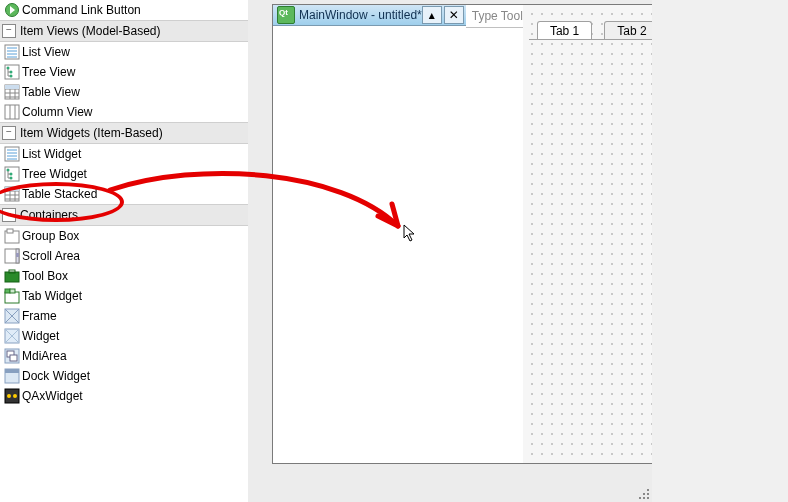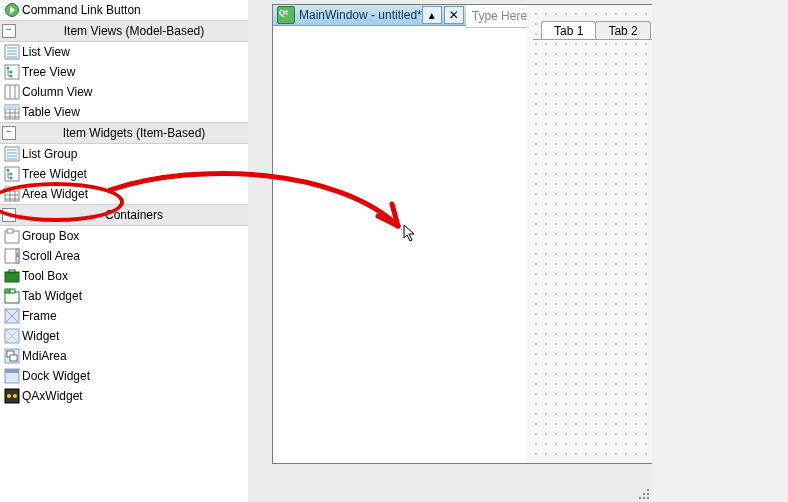--- a/index.html
+++ b/index.html
@@ -4,34 +4,34 @@
 <style>
   html,body{margin:0;padding:0;font-family:"Segoe UI",Tahoma,sans-serif;font-size:12px;color:#000;background:#f0f0f0;}
   #app{position:relative;width:652px;height:502px;overflow:hidden;background:#fff;}
   
   .widget-box{position:absolute;left:0;top:0;width:248px;height:502px;background:#fff;border-right:1px solid #bfbfbf;overflow:hidden;}
   .wb-item{display:flex;align-items:center;height:20px;padding:0 4px 0 22px;position:relative;white-space:nowrap;}
   .wb-item .icon{position:absolute;left:4px;top:2px;width:16px;height:16px;display:flex;align-items:center;justify-content:center;}
   .wb-item .icon svg{width:16px;height:16px;}
   .wb-cat{display:flex;align-items:center;height:20px;background:#e8e8e8;border-top:1px solid #cfcfcf;border-bottom:1px solid #cfcfcf;position:relative;}
   .wb-cat .exp{width:12px;height:12px;margin:0 4px 0 2px;border:1px solid #888;background:#fff;font-size:10px;line-height:10px;text-align:center;color:#555;}
-  .wb-cat .lbl{flex:1;text-align:center;}
+  .wb-cat .lbl{flex:1;}
   
   .right{position:absolute;left:248px;top:0;right:0;bottom:0;background:#ececec;}
   .subwin{position:absolute;left:24px;top:4px;width:500px;height:458px;border:1px solid #7a7a7a;background:#fff;display:flex;flex-direction:row;}
   .titlebar{height:20px;background:linear-gradient(#cfe5f5,#9fcfec);display:flex;align-items:center;border-bottom:1px solid #7a9ab0;}
   .titlebar .ticon{width:16px;height:16px;margin:0 4px;background:#5cb85c;border:1px solid #2e7d32;border-radius:2px;position:relative;}
   .titlebar .ticon:after{content:"Qt";color:#fff;font-size:8px;font-weight:bold;position:absolute;left:1px;top:1px;}
   .titlebar .ttext{flex:1;font-size:12px;color:#103050;}
   .titlebar .tbtn{width:18px;height:16px;margin-right:2px;border:1px solid #7a9ab0;background:#e8f2fa;display:flex;align-items:center;justify-content:center;}
   .menubar{height:22px;border-bottom:1px solid #c0c0c0;display:flex;align-items:center;padding-left:6px;color:#888;}
   .canvas{flex:1;position:relative;background:#f6f6f6;
     background-image:radial-gradient(#c8c8c8 1px,transparent 1px);
     background-size:10px 10px;background-position:4px 4px;}
-  .tabbar{position:absolute;left:14px;top:16px;display:flex;gap:0;}
+  .tabbar{position:absolute;left:14px;top:16px;display:flex;gap:13px;}
   .tab{border:1px solid #a0a0a0;border-bottom:none;background:#efefef;padding:2px 12px;font-size:12px;border-radius:3px 3px 0 0;margin-right:-1px;}
   .tab.active{background:#fff;}
   .tabborder{position:absolute;left:6px;top:34px;right:6px;height:0;border-top:1px solid #a0a0a0;}
   
   .selrect{position:absolute;border:1px solid #4a4a6a;background:#fff;}
   .handle{position:absolute;width:7px;height:7px;background:#1a2a6c;}
   
   .grip{position:absolute;right:2px;bottom:2px;width:14px;height:14px;}
   .grip span{position:absolute;width:2px;height:2px;background:#888;}
   
@@ -76,60 +76,60 @@
           <span class="icon">
             <svg viewBox="0 0 16 16">
               <rect x="1" y="1" width="14" height="14" fill="#fff" stroke="#888"></rect>
               <circle cx="4" cy="4" r="1.5" fill="#3a7"></circle>
               <circle cx="7" cy="8" r="1.5" fill="#3a7"></circle>
               <circle cx="7" cy="12" r="1.5" fill="#3a7"></circle>
               <path d="M4 5 L4 12 L6 12 M4 8 L6 8" stroke="#888" fill="none"></path>
             </svg>
           </span>
           <span>Tree View</span>
-        </div>
-        <div class="wb-item">
-          <span class="icon">
-            <svg viewBox="0 0 16 16">
-              <rect x="1" y="1" width="14" height="14" fill="#fff" stroke="#888"></rect>
-              <line x1="6" y1="1" x2="6" y2="15" stroke="#888"></line>
-              <line x1="11" y1="1" x2="11" y2="15" stroke="#888"></line>
-            </svg>
-          </span>
-          <span>Column View</span>
         </div>
         <div class="wb-item">
           <span class="icon">
             <svg viewBox="0 0 16 16">
               <rect x="1" y="1" width="14" height="14" fill="#fff" stroke="#888"></rect>
               <line x1="1" y1="5" x2="15" y2="5" stroke="#888"></line>
               <line x1="1" y1="9" x2="15" y2="9" stroke="#888"></line>
               <line x1="1" y1="13" x2="15" y2="13" stroke="#888"></line>
               <line x1="6" y1="1" x2="6" y2="15" stroke="#888"></line>
               <line x1="11" y1="1" x2="11" y2="15" stroke="#888"></line>
               <rect x="1" y="1" width="14" height="4" fill="#cde" stroke="none"></rect>
             </svg>
           </span>
           <span>Table View</span>
         </div>
+        <div class="wb-item">
+          <span class="icon">
+            <svg viewBox="0 0 16 16">
+              <rect x="1" y="1" width="14" height="14" fill="#fff" stroke="#888"></rect>
+              <line x1="6" y1="1" x2="6" y2="15" stroke="#888"></line>
+              <line x1="11" y1="1" x2="11" y2="15" stroke="#888"></line>
+            </svg>
+          </span>
+          <span>Column View</span>
+        </div>
         <div class="wb-cat">
           <div class="exp">−</div>
           <div class="lbl">Item Widgets (Item-Based)</div>
         </div>
         <div class="wb-item">
           <span class="icon">
             <svg viewBox="0 0 16 16">
               <rect x="1" y="1" width="14" height="14" fill="#fff" stroke="#888"></rect>
               <line x1="3" y1="4" x2="13" y2="4" stroke="#5aa0d8"></line>
               <line x1="3" y1="7" x2="13" y2="7" stroke="#5aa0d8"></line>
               <line x1="3" y1="10" x2="13" y2="10" stroke="#5aa0d8"></line>
               <line x1="3" y1="13" x2="13" y2="13" stroke="#5aa0d8"></line>
             </svg>
           </span>
-          <span>List Group</span>
+          <span>List Widget</span>
         </div>
         <div class="wb-item">
           <span class="icon">
             <svg viewBox="0 0 16 16">
               <rect x="1" y="1" width="14" height="14" fill="#fff" stroke="#888"></rect>
               <circle cx="4" cy="4" r="1.5" fill="#3a7"></circle>
               <circle cx="7" cy="8" r="1.5" fill="#3a7"></circle>
               <circle cx="7" cy="12" r="1.5" fill="#3a7"></circle>
               <path d="M4 5 L4 12 L6 12 M4 8 L6 8" stroke="#888" fill="none"></path>
             </svg>
@@ -141,21 +141,21 @@
             <svg viewBox="0 0 16 16">
               <rect x="1" y="1" width="14" height="14" fill="#fff" stroke="#888"></rect>
               <line x1="1" y1="5" x2="15" y2="5" stroke="#888"></line>
               <line x1="1" y1="9" x2="15" y2="9" stroke="#888"></line>
               <line x1="1" y1="13" x2="15" y2="13" stroke="#888"></line>
               <line x1="6" y1="1" x2="6" y2="15" stroke="#888"></line>
               <line x1="11" y1="1" x2="11" y2="15" stroke="#888"></line>
               <rect x="1" y="1" width="14" height="4" fill="#cde" stroke="none"></rect>
             </svg>
           </span>
-          <span>Area Widget</span>
+          <span>Table Stacked</span>
         </div>
         <div class="wb-cat">
           <div class="exp">−</div>
           <div class="lbl">Containers</div>
         </div>
         <div class="wb-item">
           <span class="icon">
             <svg viewBox="0 0 16 16">
               <rect x="1" y="3" width="14" height="12" fill="#fff" stroke="#888"></rect>
               <rect x="3" y="1" width="6" height="4" fill="#fff" stroke="#888"></rect>
@@ -250,21 +250,21 @@
         <div class="ticon"></div>
         <div class="ttext">MainWindow - untitled*</div>
         <div class="tbtn">
             <span>▴</span>
           </div>
         <div class="tbtn">
             <span>✕</span>
           </div>
       </div>
       <div class="menubar">
-        <span>Type Here</span>
+        <span>Type Tool</span>
       </div>
       <div class="canvas">
         <div class="tabbar" id="tabbar">
             <div class="tab active">Tab 1</div>
             <div class="tab">Tab 2</div>
           </div>
         <div class="tabborder"></div>
         <div id="selwidget">
             <div class="selrect" style="left: 146px; top: 184px; width: 254px; height: 200px;"></div>
             <div class="handle" style="left: 143px; top: 181px;"></div>

